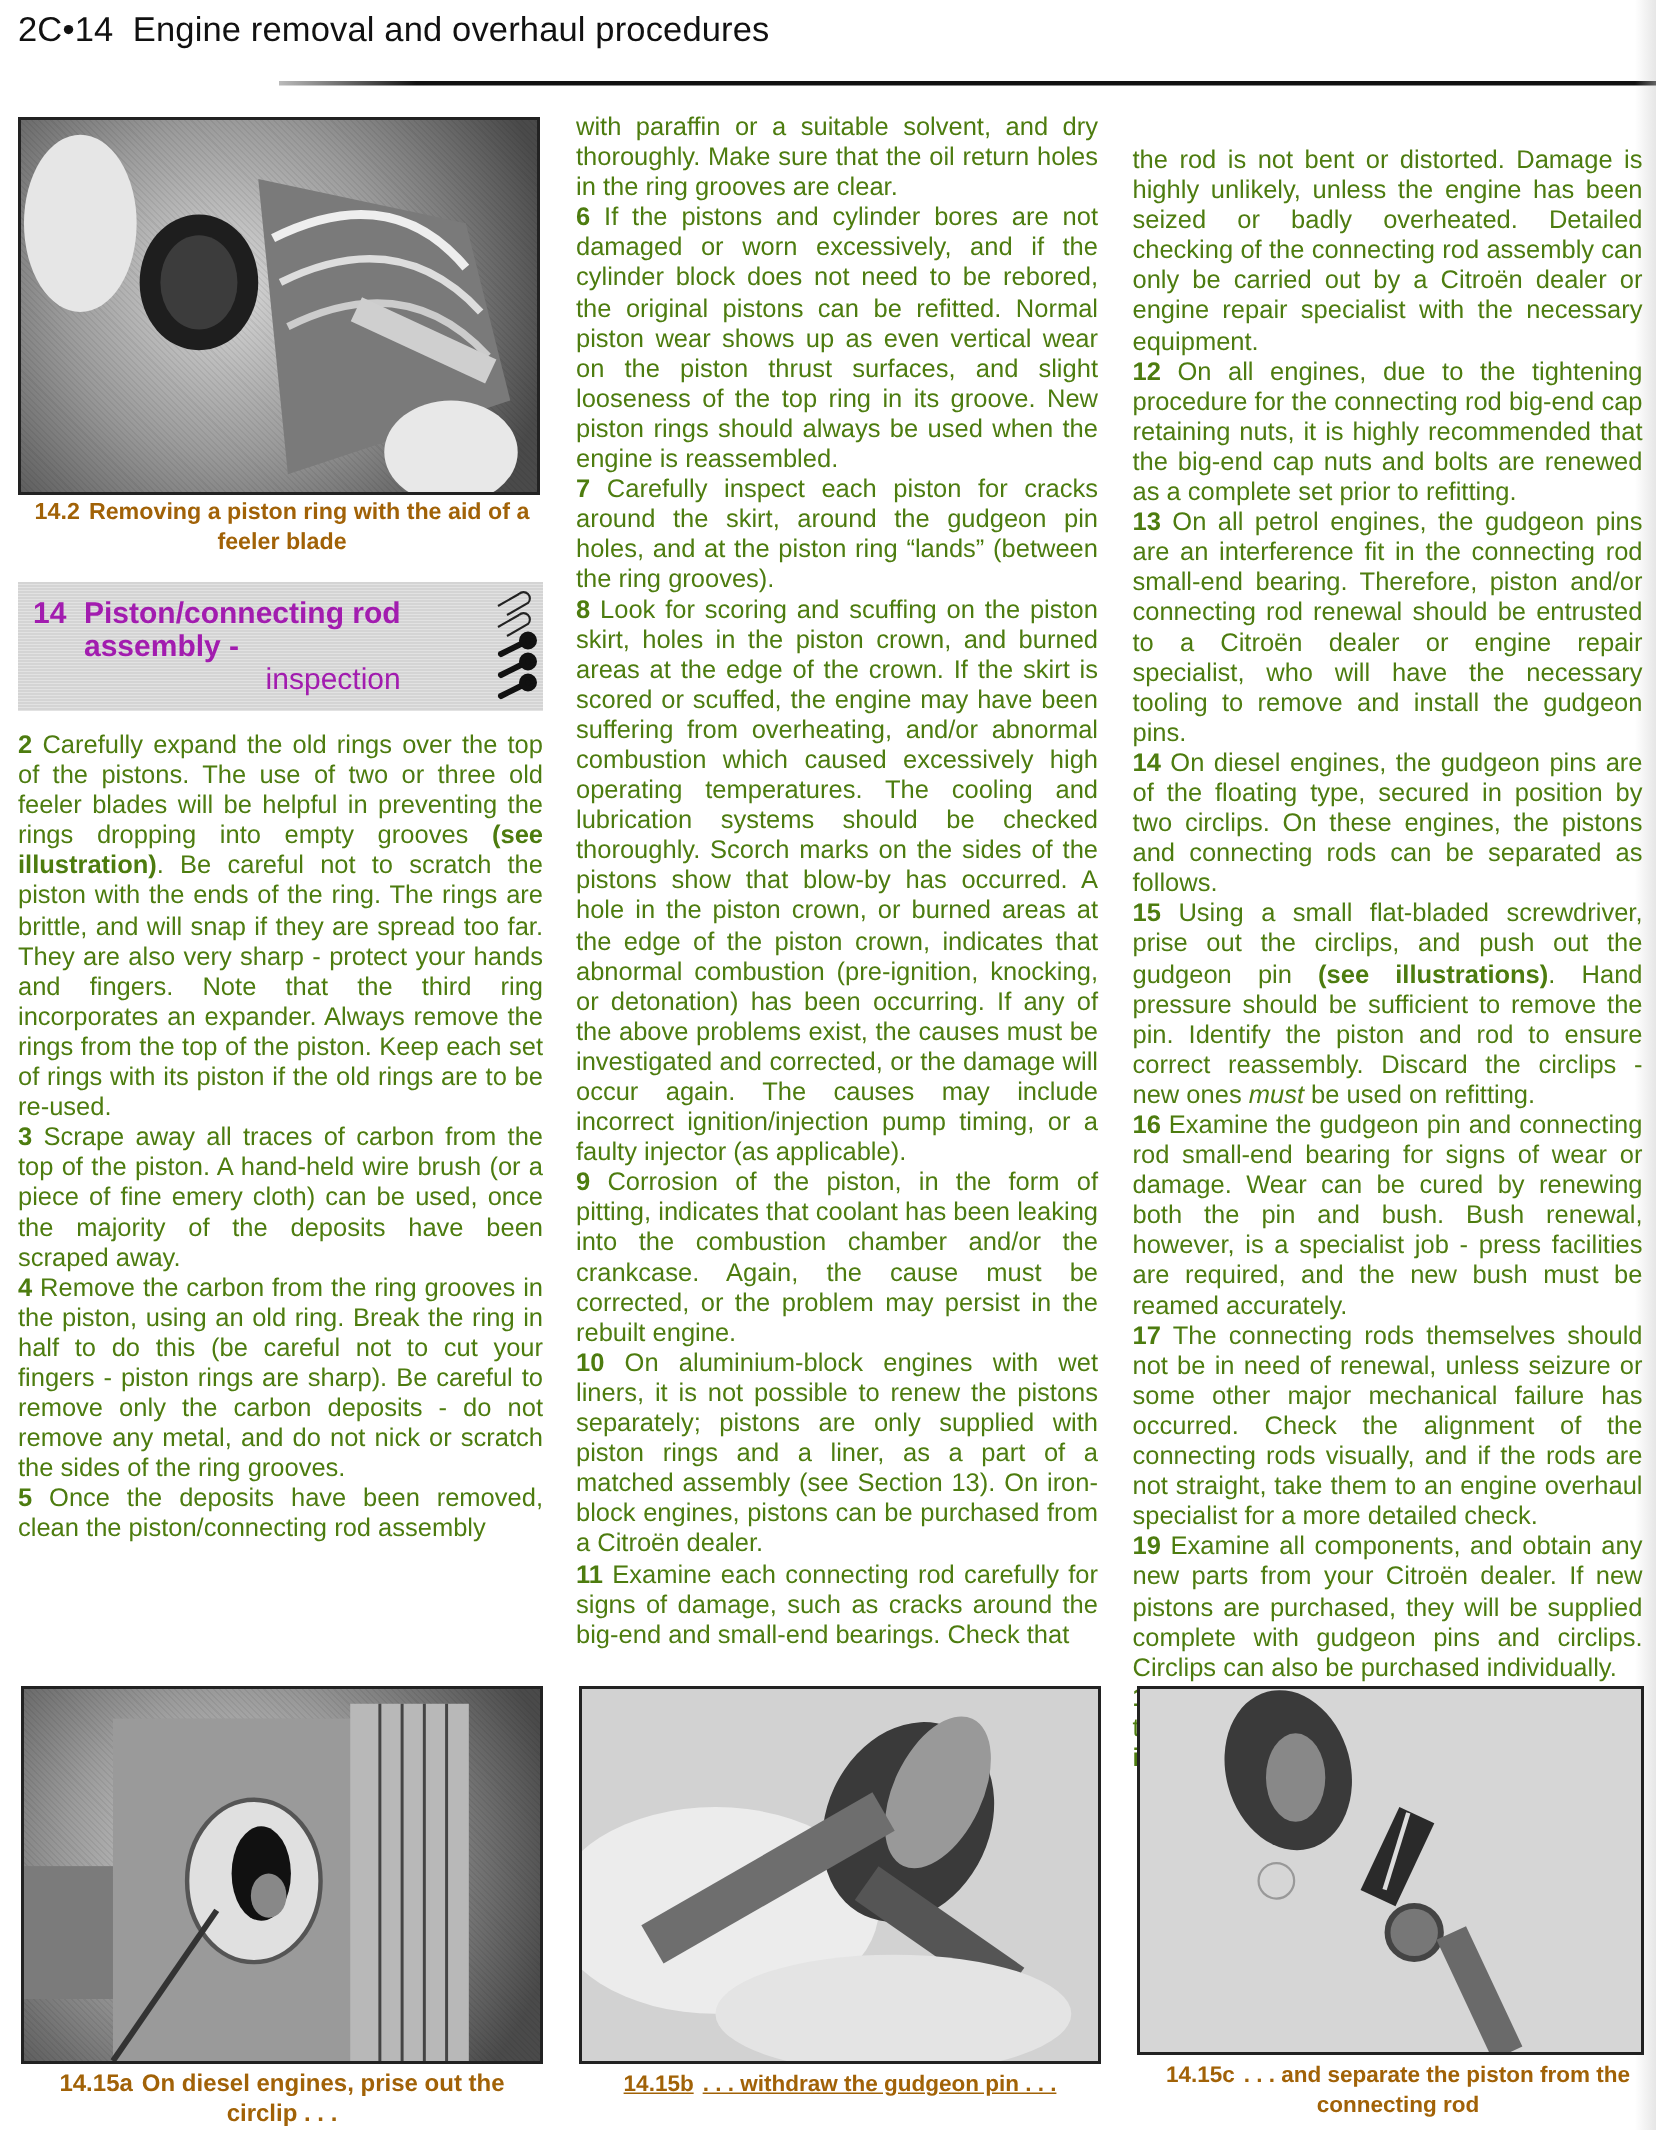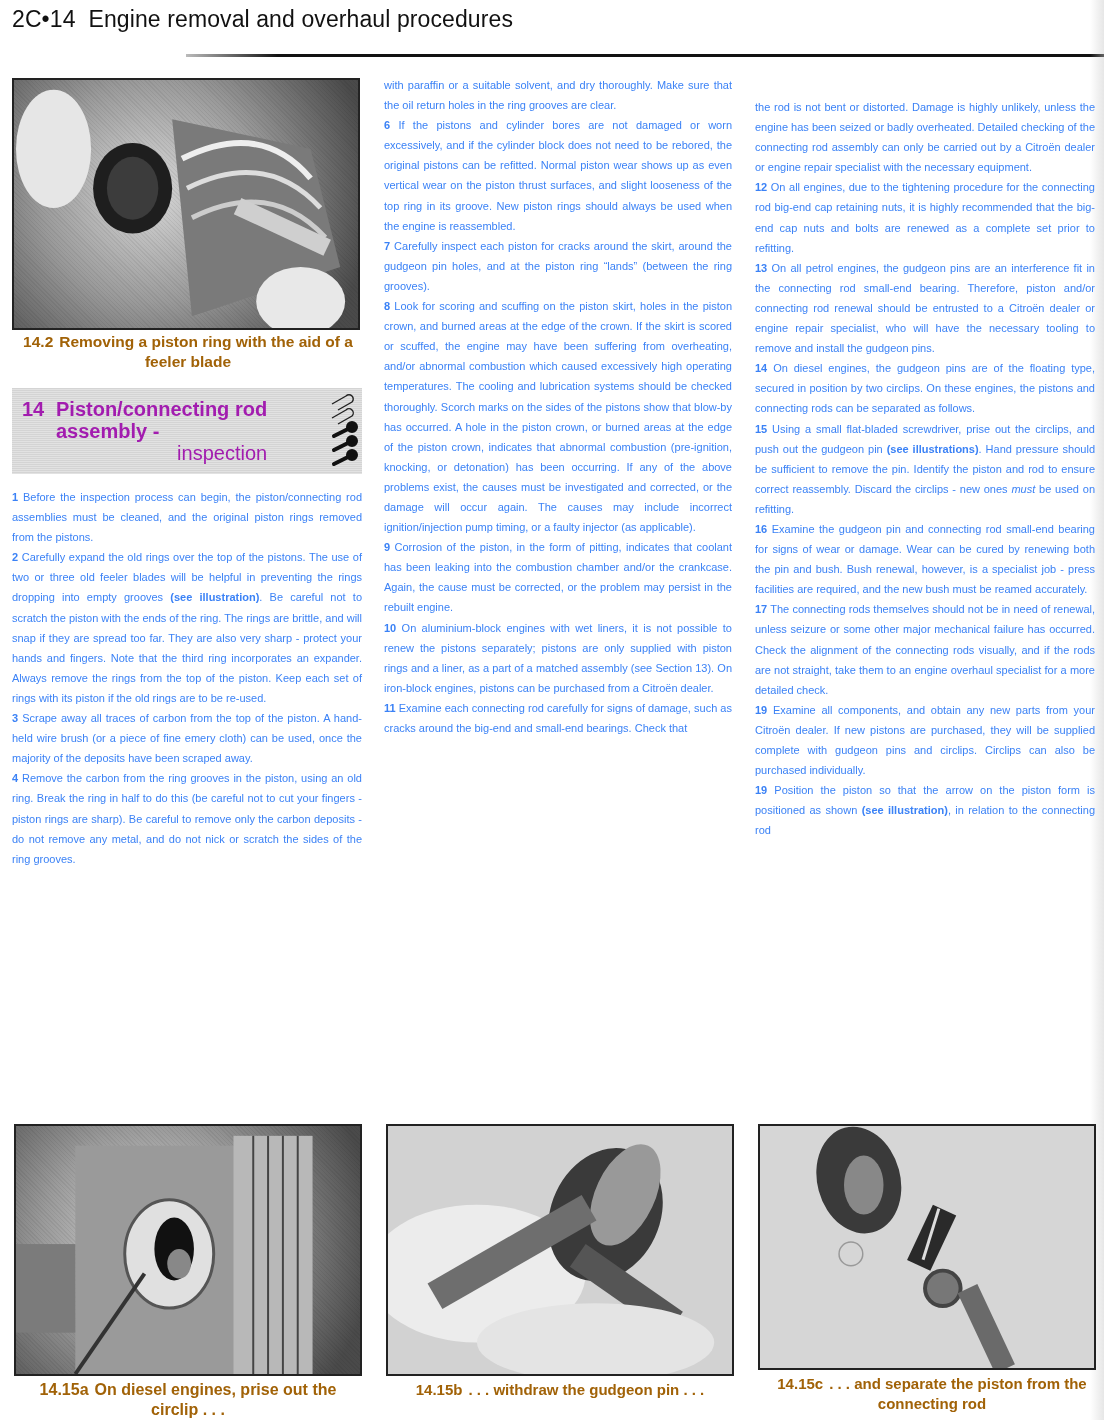--- a/index.html
+++ b/index.html
@@ -42,22 +42,22 @@
     position: absolute; left: 22px; top: 398px; font-size: 20px; line-height: 22px;
     font-weight: bold; color: #a21caf;
   }
   .section-title .num { display: inline-block; width: 34px; }
   .section-title .line2 { padding-left: 34px; display: block; }
   .section-title .line3 { padding-left: 34px; display: block; font-weight: normal; text-align: right; }
   .difficulty {
     position: absolute; left: 326px; top: 392px; width: 34px; height: 78px;
   }
   .col {
-    position: absolute; font-size: 11px; line-height: 20.1px;
-    text-align: justify; color: #3b82f6;
+    position: absolute; font-size: 17px; line-height: 20.1px;
+    text-align: justify; color: #4d7c0f;
   }
   .col p { margin: 0; }
   .col b.n { font-weight: bold; }
   .col .bold { font-weight: bold; }
   .col i { font-style: italic; }
 </style>
 </head>
 <body>
 
 <div class="page-header">
@@ -101,24 +101,24 @@
         <circle cx="26" cy="35" r="4"></circle>
       <path d="M8 58 L24 50"></path>
         <circle cx="26" cy="49" r="4"></circle>
       <path d="M8 72 L24 64"></path>
         <circle cx="26" cy="63" r="4"></circle>
     </g>
   </svg>
 </div>
 
 <div class="col" style="left:12px; top:487px; width:350px;">
-  <p><b class="n">1</b> <span>Before the inspection process can begin, the piston/connecting rod assemblies must be cleaned, and the original piston rings removed from the pistons.</span></p>
   <p><b class="n">2</b> <span>Carefully expand the old rings over the top of the pistons. The use of two or three old feeler blades will be helpful in preventing the rings dropping into empty grooves </span><span class="bold">(see illustration)</span><span>. Be careful not to scratch the piston with the ends of the ring. The rings are brittle, and will snap if they are spread too far. They are also very sharp - protect your hands and fingers. Note that the third ring incorporates an expander. Always remove the rings from the top of the piston. Keep each set of rings with its piston if the old rings are to be re-used.</span></p>
   <p><b class="n">3</b> <span>Scrape away all traces of carbon from the top of the piston. A hand-held wire brush (or a piece of fine emery cloth) can be used, once the majority of the deposits have been scraped away.</span></p>
   <p><b class="n">4</b> <span>Remove the carbon from the ring grooves in the piston, using an old ring. Break the ring in half to do this (be careful not to cut your fingers - piston rings are sharp). Be careful to remove only the carbon deposits - do not remove any metal, and do not nick or scratch the sides of the ring grooves.</span></p>
+  <p><b class="n">5</b> <span>Once the deposits have been removed, clean the piston/connecting rod assembly</span></p>
 </div>
 
 <div class="col" style="left:384px; top:75px; width:348px;">
   <p><span>with paraffin or a suitable solvent, and dry thoroughly. Make sure that the oil return holes in the ring grooves are clear.</span></p>
   <p><b class="n">6</b> <span>If the pistons and cylinder bores are not damaged or worn excessively, and if the cylinder block does not need to be rebored, the original pistons can be refitted. Normal piston wear shows up as even vertical wear on the piston thrust surfaces, and slight looseness of the top ring in its groove. New piston rings should always be used when the engine is reassembled.</span></p>
   <p><b class="n">7</b> <span>Carefully inspect each piston for cracks around the skirt, around the gudgeon pin holes, and at the piston ring “lands” (between the ring grooves).</span></p>
   <p><b class="n">8</b> <span>Look for scoring and scuffing on the piston skirt, holes in the piston crown, and burned areas at the edge of the crown. If the skirt is scored or scuffed, the engine may have been suffering from overheating, and/or abnormal combustion which caused excessively high operating temperatures. The cooling and lubrication systems should be checked thoroughly. Scorch marks on the sides of the pistons show that blow-by has occurred. A hole in the piston crown, or burned areas at the edge of the piston crown, indicates that abnormal combustion (pre-ignition, knocking, or detonation) has been occurring. If any of the above problems exist, the causes must be investigated and corrected, or the damage will occur again. The causes may include incorrect ignition/injection pump timing, or a faulty injector (as applicable).</span></p>
   <p><b class="n">9</b> <span>Corrosion of the piston, in the form of pitting, indicates that coolant has been leaking into the combustion chamber and/or the crankcase. Again, the cause must be corrected, or the problem may persist in the rebuilt engine.</span></p>
   <p><b class="n">10</b> <span>On aluminium-block engines with wet liners, it is not possible to renew the pistons separately; pistons are only supplied with piston rings and a liner, as a part of a matched assembly (see Section 13). On iron-block engines, pistons can be purchased from a Citroën dealer.</span></p>
   <p><b class="n">11</b> <span>Examine each connecting rod carefully for signs of damage, such as cracks around the big-end and small-end bearings. Check that</span></p>
@@ -161,21 +161,21 @@
   <svg viewBox="0 0 348 252" preserveAspectRatio="none">
     <rect width="348" height="252" fill="#d2d2d2"></rect>
     <ellipse cx="90" cy="150" rx="110" ry="70" fill="#ececec"></ellipse>
     <ellipse cx="220" cy="90" rx="55" ry="70" fill="#3a3a3a" transform="rotate(25 220 90)"></ellipse>
     <ellipse cx="240" cy="70" rx="30" ry="55" fill="#999" transform="rotate(25 240 70)"></ellipse>
     <rect x="40" y="160" width="180" height="30" fill="#6e6e6e" transform="rotate(-30 40 160)"></rect>
     <rect x="200" y="120" width="120" height="28" fill="#555" transform="rotate(35 200 120)"></rect>
     <ellipse cx="210" cy="220" rx="120" ry="40" fill="#e4e4e4"></ellipse>
   </svg>
 </div>
-<div class="caption" style="left:386px; top:1380px; width:348px; font-size:15px;">
+<div class="caption" style="left:386px; top:1380px; width:348px; font-size:15px;text-decoration:underline;">
   <span class="num">14.15b</span><span>. . . withdraw the gudgeon pin . . .</span>
 </div>
 
 <div class="photo" style="left:758px; top:1124px; width:338px; height:246px;">
   <svg viewBox="0 0 338 246" preserveAspectRatio="none">
     <rect width="338" height="246" fill="#d6d6d6"></rect>
     <ellipse cx="100" cy="55" rx="42" ry="55" fill="#3a3a3a" transform="rotate(-15 100 55)"></ellipse>
     <ellipse cx="105" cy="60" rx="20" ry="30" fill="#888"></ellipse>
     <rect x="175" y="80" width="26" height="62" fill="#2a2a2a" transform="rotate(25 175 80)"></rect>
     <line x1="181" y1="84" x2="165" y2="136" stroke="#ddd" stroke-width="3"></line>

